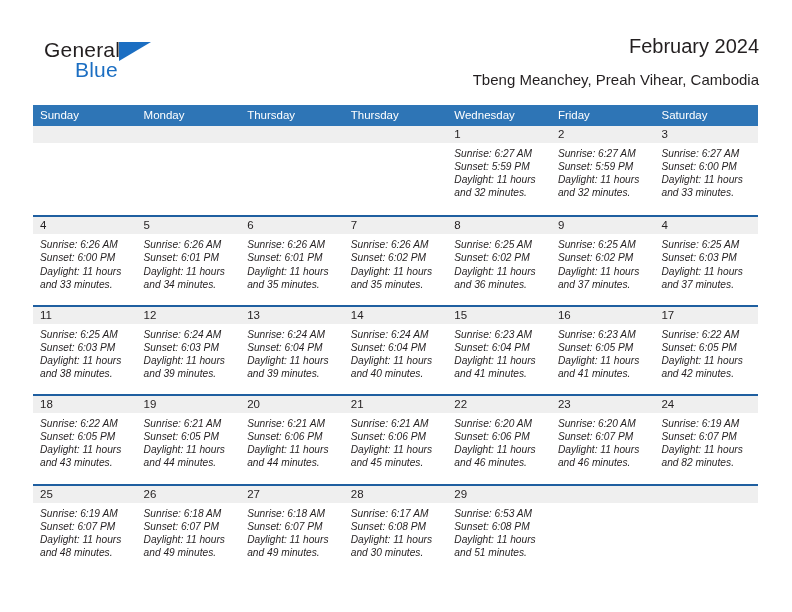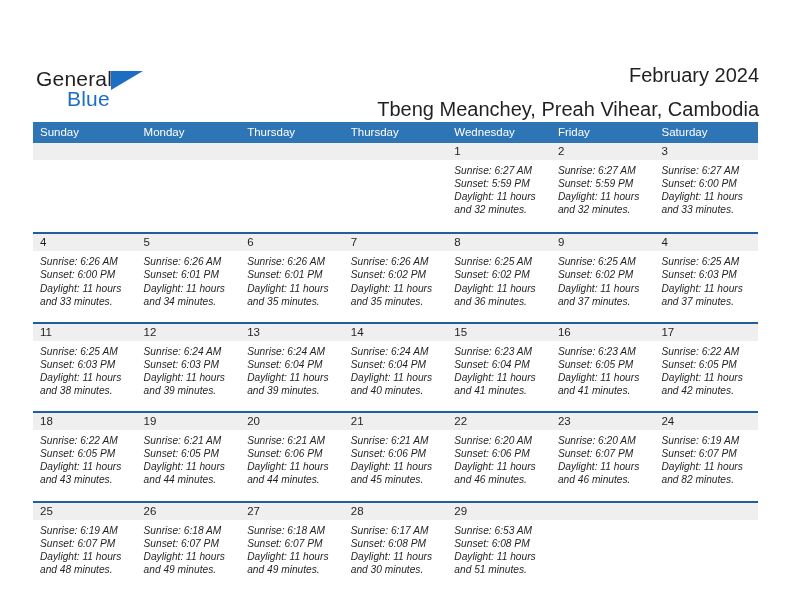--- a/index.html
+++ b/index.html
@@ -16,25 +16,24 @@
   }
   .page {
     position: relative;
     width: 792px;
     height: 612px;
   }
 
   
   .header {
     position: absolute;
-    left: 36px;
+    left: 44px;
     top: 30px;
     right: 33px;
     height: 68px;
-    margin-top: 29px;
   }
   .brand {
     position: absolute;
     left: 0;
     top: 8px;
     width: 240px;
     height: 56px;
   }
   .brand-general {
     position: absolute;
@@ -70,32 +69,32 @@
     top: 0;
     text-align: right;
   }
   .cal-title {
     font-size: 20px;
     color: #231f20;
     line-height: 32px;
     white-space: nowrap;
   }
   .cal-subtitle {
-    font-size: 20px;
+    font-size: 15px;
     color: #231f20;
     line-height: 20px;
     margin-top: 8px;
     white-space: nowrap;
   }
 
   
   .calendar {
     position: absolute;
     left: 33px;
-    top: 122px;
+    top: 105px;
     width: 725px;
   }
   .weekdays {
     display: flex;
     background: #2e75b6;
     height: 21px;
   }
   .weekday {
     flex: 1 1 0;
     color: #ffffff;

